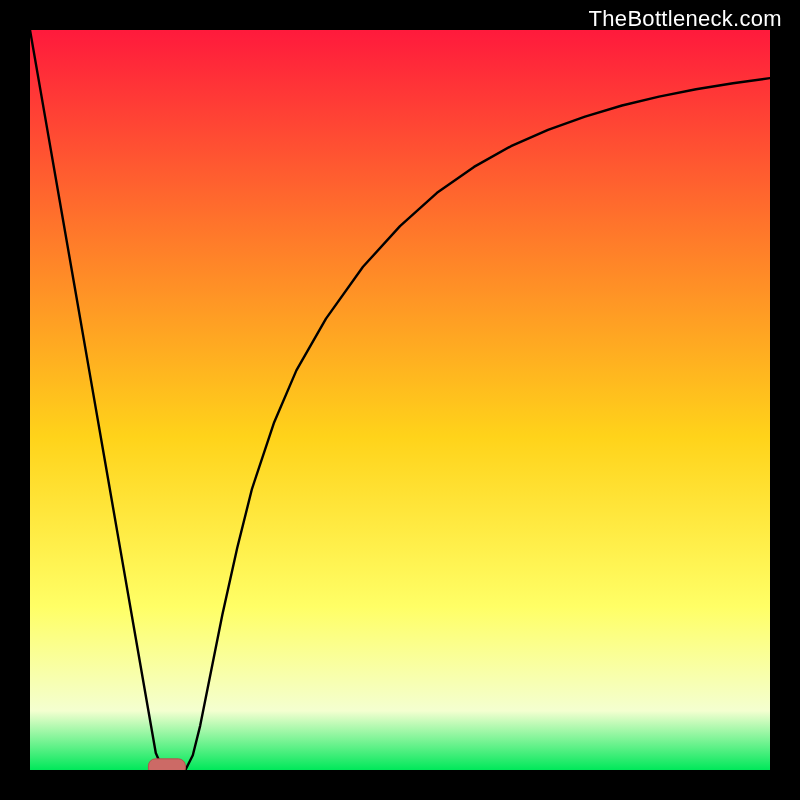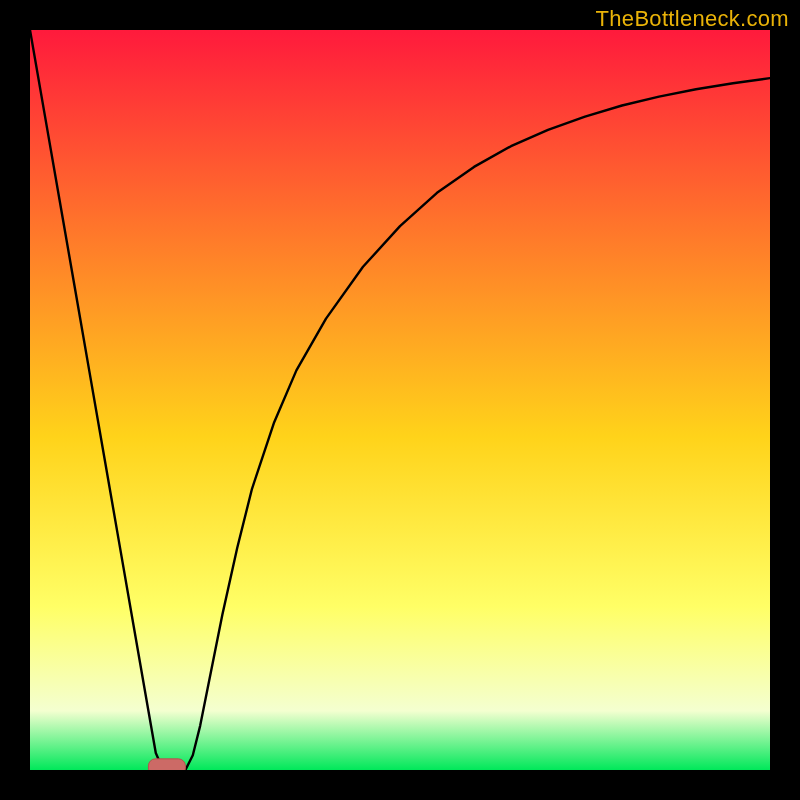--- a/index.html
+++ b/index.html
@@ -20,22 +20,22 @@
   .plot-area {
     position: absolute;
     left: 30px;
     top: 30px;
     width: 740px;
     height: 740px;
   }
   .watermark {
     position: absolute;
     top: 6px;
-    right: 11px;
-    color: #eab308;
+    right: 18px;
+    color: #ffffff;
     font-size: 22px;
     font-weight: 500;
     letter-spacing: 0.3px;
     user-select: none;
   }
   svg { display: block; }
 </style>
 </head>
 <body>
 

